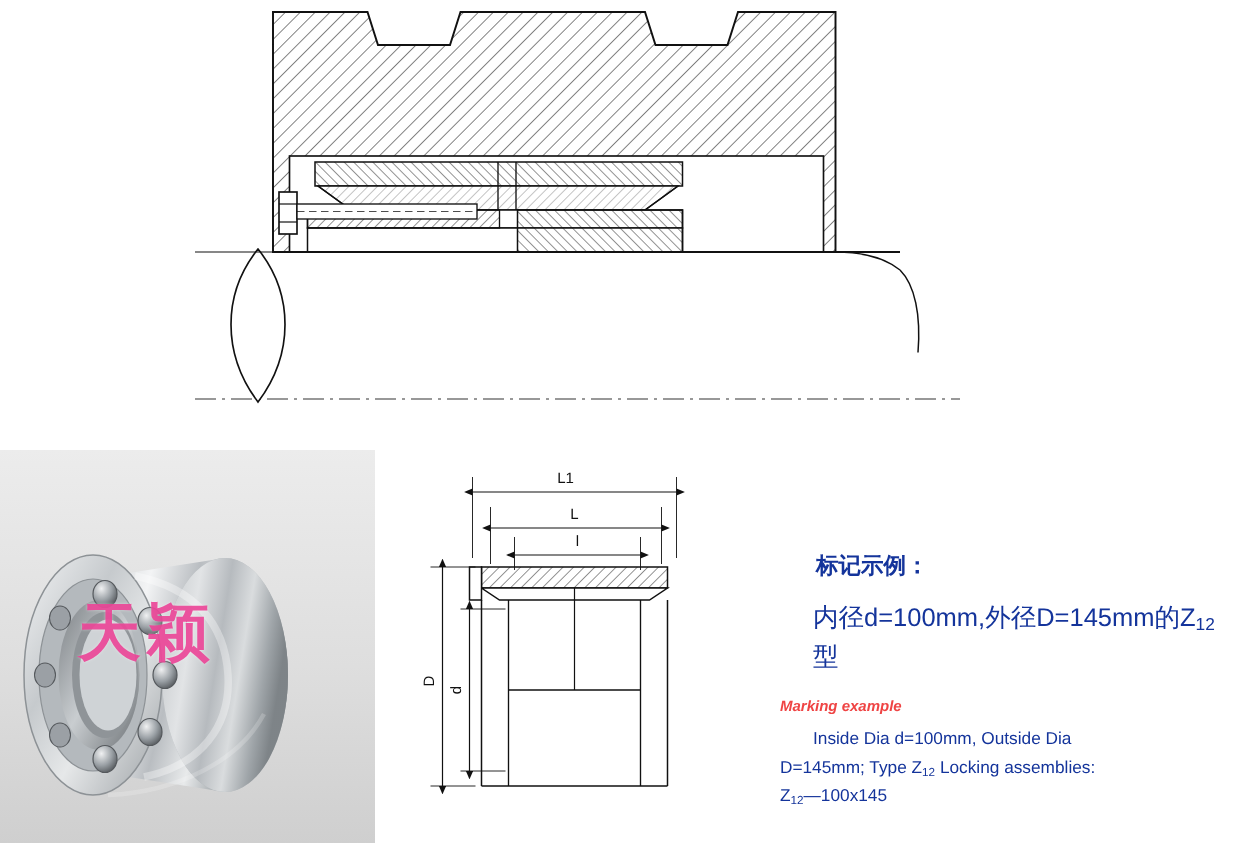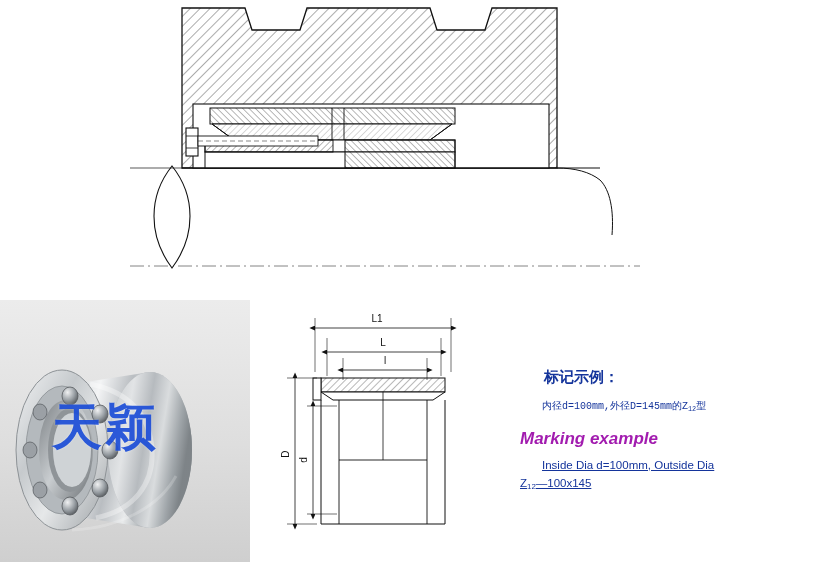--- a/index.html
+++ b/index.html
@@ -36,22 +36,22 @@
     height: 262px;
     background: linear-gradient(180deg, #e8e8e8 0%, #dcdcdc 40%, #d2d2d2 100%);
     overflow: hidden;
   }
   #photo-svg { position:absolute; left:0; top:0; }
   .watermark {
     position: absolute;
     left: 52px;
     top: 394px;
     font-family: "DejaVu Serif", serif;
-    font-size: 50px;
-    color: #1d4ed8;
+    font-size: 42px;
+    color: #ec4899;
     font-weight: bold;
     letter-spacing: 4px;
     opacity: 0.92;
     text-shadow: 0 0 2px rgba(255,255,255,0.5);
     pointer-events: none;
   }
 
   
   #dim-drawing {
     position: absolute;
@@ -71,42 +71,41 @@
   }
   .mk-title {
     font-family: "DejaVu Sans", sans-serif;
     font-size: 15px;
     font-weight: bold;
     color: #14349b;
     margin-bottom: 12px;
     margin-left: 24px;
   }
   .mk-line {
-    font-family: Liberation Mono, monospace;
-    font-size: 10px;
+    font-family: Liberation Sans, sans-serif;
+    font-size: 17px;
     color: #14349b;
     line-height: 1.55;
     margin-bottom: 3px;
   }
   .mk-indent { padding-left: 22px; }
   .mk-en-title {
     font-family: "Liberation Sans", sans-serif;
-    font-size: 17px;
+    font-size: 10px;
     font-style: italic;
     font-weight: bold;
-    color: #a21caf;
+    color: #ef4444;
     margin-top: 14px;
     margin-bottom: 7px;
   }
   .mk-en {
     font-family: "Liberation Sans", sans-serif;
     font-size: 11.5px;
     color: #14349b;
     line-height: 1.65;
-    text-decoration: underline;
   }
   sub { font-size: 0.68em; vertical-align: baseline; position: relative; bottom: -0.25em; }
 
   .lbl {
     font-family: "Liberation Sans", sans-serif;
     font-size: 10px;
     fill: #111111;
   }
 </style>
 </head>
@@ -293,19 +292,22 @@
 
     <div class="mk-line mk-indent">
       <span>内径d=100mm,外径D=145mm的Z</span><sub>12</sub><span>型</span>
     </div>
 
 
     <div class="mk-en-title">Marking example</div>
 
     <div class="mk-en mk-indent">Inside Dia d=100mm, Outside Dia</div>
 
+    <div class="mk-en">
+      <span>D=145mm;  Type Z</span><sub>12</sub><span>  Locking assemblies:</span>
+    </div>
 
     <div class="mk-en">
       <span>Z</span><sub>12</sub><span>—100x145</span>
     </div>
   </div>
 
 </div>
 
 </body></html>

